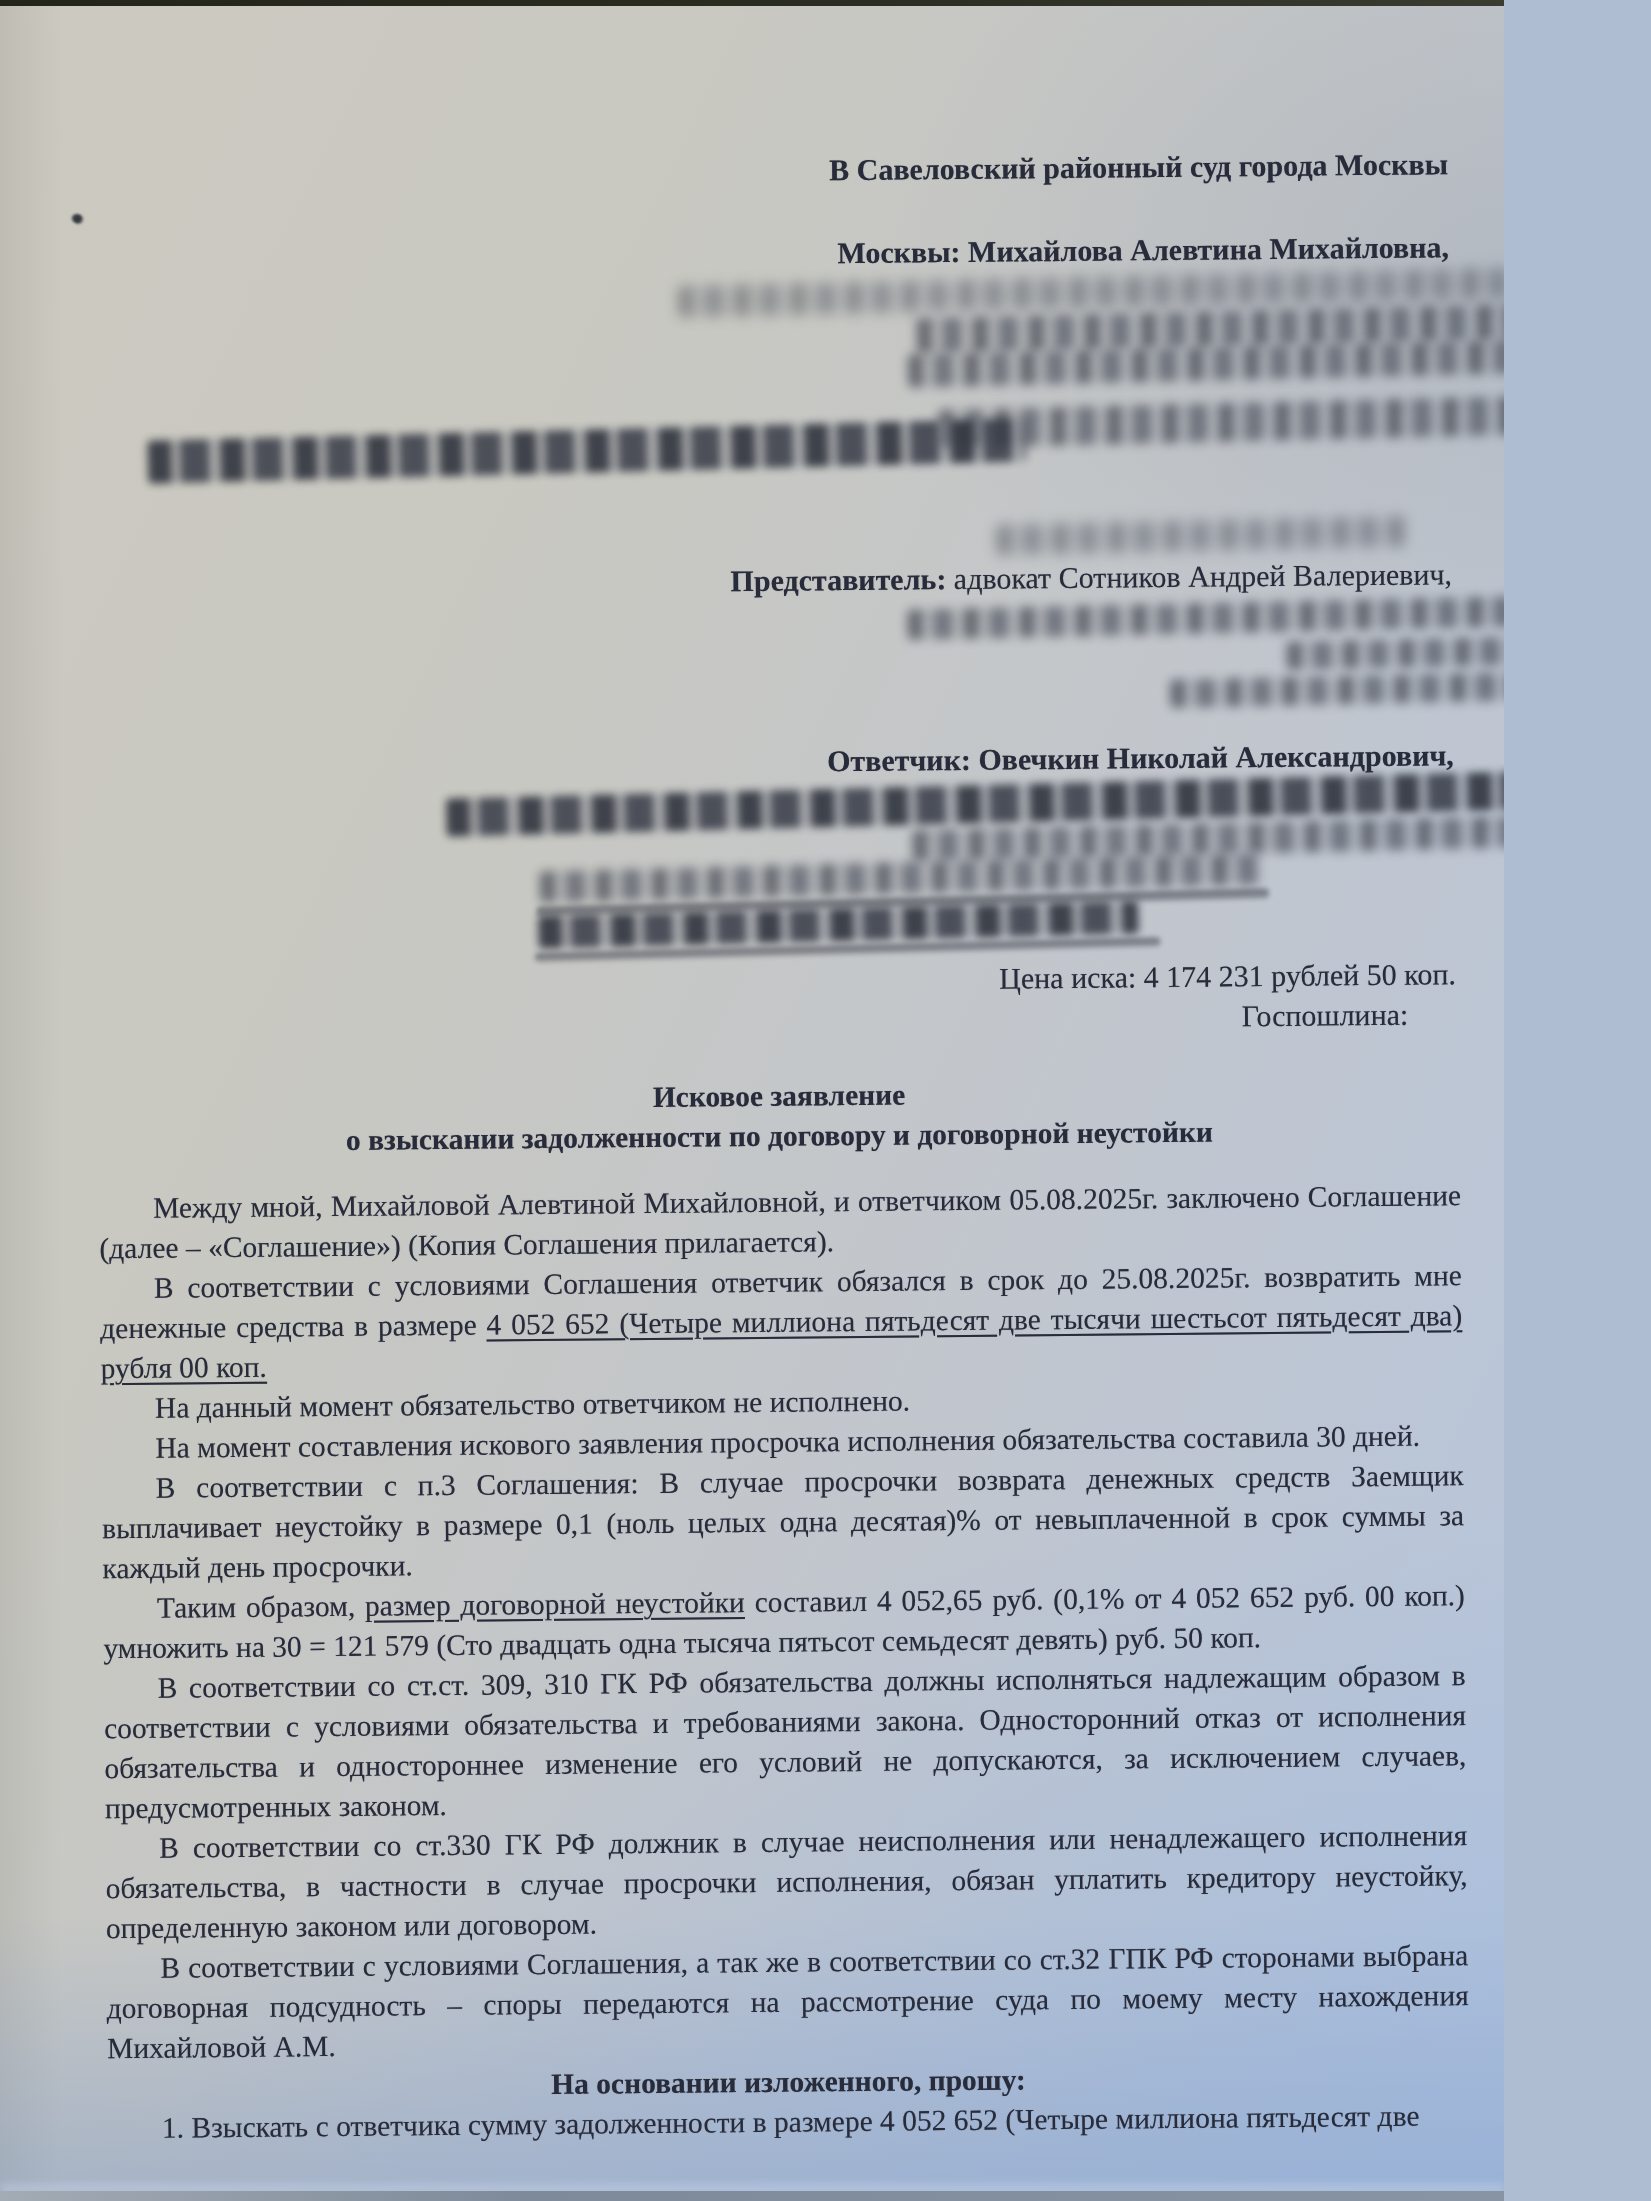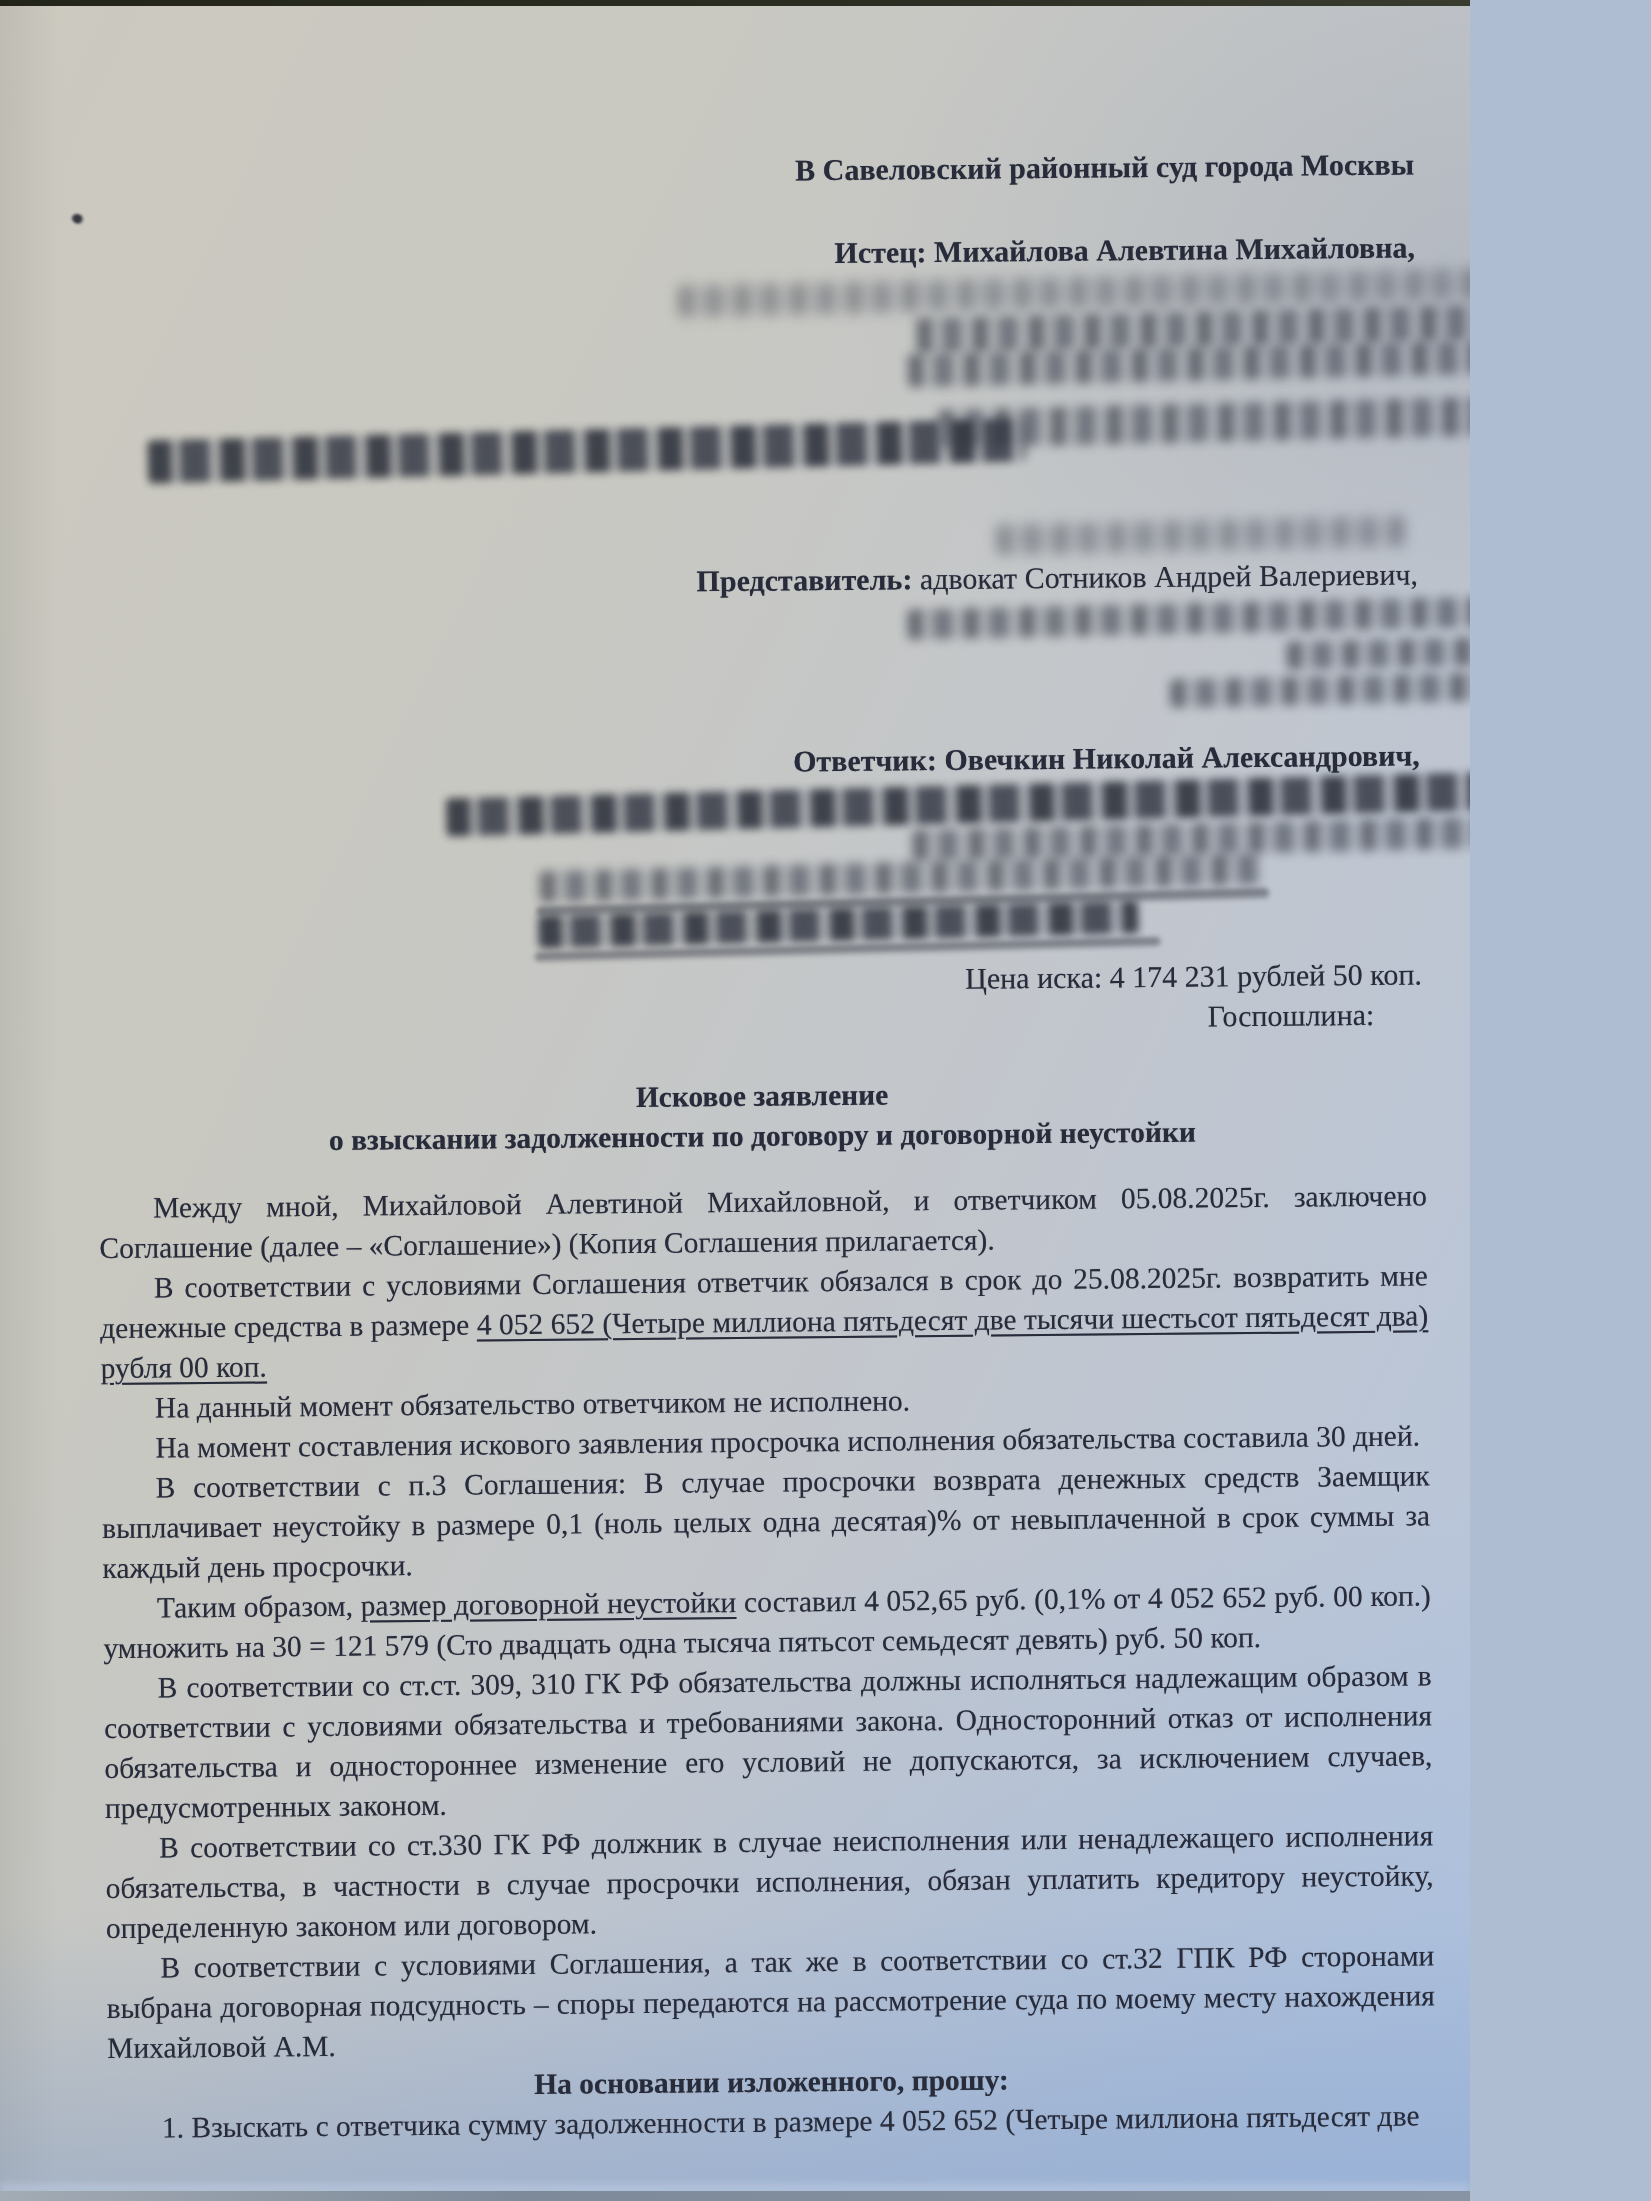--- a/index.html
+++ b/index.html
@@ -1,19 +1,20 @@
 <!DOCTYPE html>
 <html style="font-size:14px"><head>
 <meta charset="utf-8">
 <style>
   html,body{margin:0;padding:0;background:#aebdd2;}
   .stage{
     position:relative;width:1470px;height:2201px;overflow:hidden;
     font-family:"Liberation Serif","DejaVu Serif",serif;
     color:#272b3a;
+    padding-left:34px;
   }
   
   .photo{
     position:absolute;inset:0;
     background:
       radial-gradient(130% 55% at 90% 102%, rgba(148,178,220,.50), rgba(148,178,220,0) 62%),
       radial-gradient(60% 30% at 100% 12%, rgba(120,130,142,.18), rgba(120,130,142,0) 70%),
       linear-gradient(to top, rgba(128,154,196,.45) 0%, rgba(128,154,196,0) 13%),
       linear-gradient(to right, rgba(110,112,104,.14) 0%, rgba(110,112,104,0) 4%),
       linear-gradient(116deg, #ccc9bf 0%, #c8c8c2 34%, #c1c6ce 64%, #b5c5de 100%);
@@ -59,21 +60,21 @@
   <div class="top-strip"></div>
   <div class="speck"></div>
 
   <div class="content">
 
     <div class="rline b" style="top:153px">
       <span>В Савеловский районный суд города Москвы</span>
     </div>
 
     <div class="rline b" style="top:236px">
-      <span>Истец:</span>
+      <span>Москвы:</span>
       <span>Михайлова Алевтина Михайловна,</span>
     </div>
 
     <div class="redact faint" style="left:685px;top:280px;width:893px;height:31px;transform:rotate(-.7deg)"></div>
     <div class="redact" style="left:923px;top:315px;width:720px;height:35px;transform:rotate(-.8deg)"></div>
     <div class="redact" style="left:914px;top:351px;width:706px;height:33px;transform:rotate(-.8deg)"></div>
     <div class="redact" style="left:944px;top:407px;width:697px;height:38px;transform:rotate(-.8deg)"></div>
     <div class="redact dark" style="left:153px;top:428px;width:878px;height:43px;transform:rotate(-.9deg)"></div>
     <div class="redact faint" style="left:1001px;top:525px;width:408px;height:29.5px;transform:rotate(-.7deg)"></div>
 

